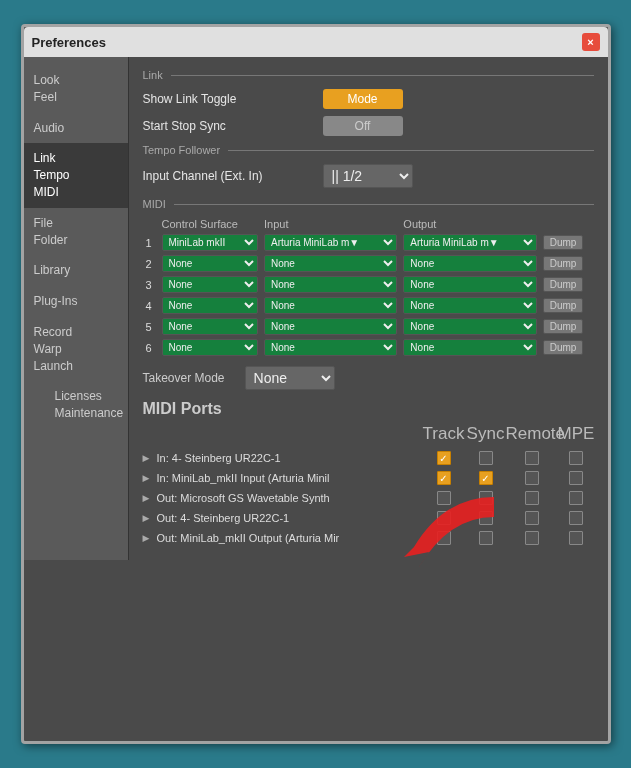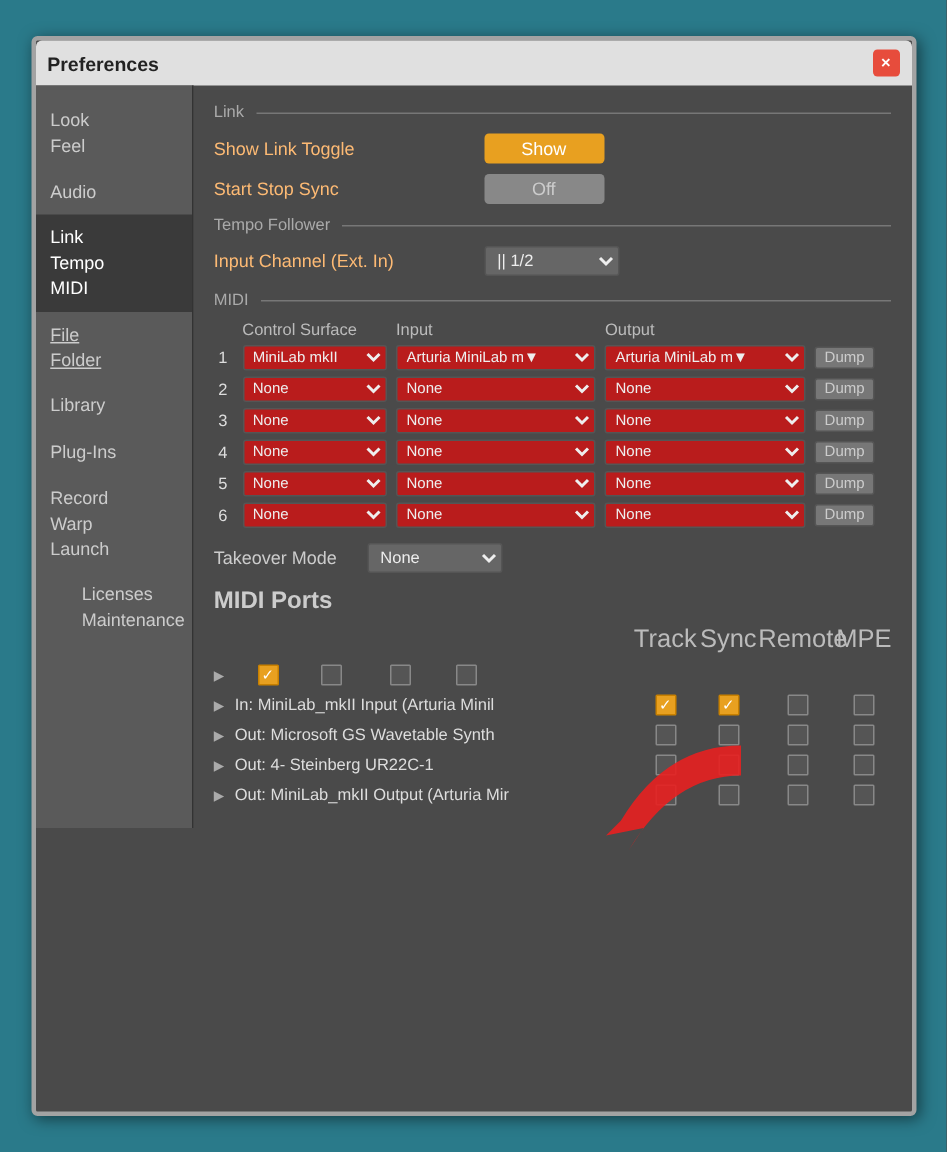--- a/index.html
+++ b/index.html
@@ -90,21 +90,21 @@
       background: #777;
       margin-left: 8px;
     }
     .row {
       display: flex;
       align-items: center;
       margin-bottom: 7px;
     }
     .row-label {
       width: 180px;
-      color: #fdba74;
+      color: #e5e5e5;
       font-size: 12px;
     }
     .toggle-btn {
       border: none;
       border-radius: 3px;
       padding: 3px 18px;
       font-size: 12px;
       cursor: pointer;
       min-width: 80px;
     }
@@ -118,21 +118,21 @@
     }
     .toggle-hide {
       background: #3cc8d8;
       color: #fff;
     }
     .select-box {
       background: #666;
       color: #eee;
       border: 1px solid #555;
       padding: 2px 4px;
-      font-size: 11px;
+      font-size: 14px;
       border-radius: 2px;
       min-width: 90px;
     }
     .midi-section {
       margin-top: 10px;
     }
     .midi-header {
       display: flex;
       align-items: center;
       font-size: 11px;
@@ -159,21 +159,21 @@
     }
     .midi-table td {
       padding: 2px 3px;
       color: #ddd;
     }
     .row-num {
       width: 16px;
       color: #aaa;
     }
     .midi-select {
-      background: #b91c1c;
+      background: #15803d;
       color: #eee;
       border: 1px solid #555;
       font-size: 10px;
       padding: 1px 2px;
       width: 100%;
       border-radius: 2px;
     }
     .dump-btn {
       background: #777;
       color: #ccc;
@@ -264,36 +264,36 @@
     <button class="close-btn">×</button>
   </div>
   <div class="content">
     <div class="sidebar">
       <div class="sidebar-item" style="white-space:pre-line;">Look
 Feel</div>
       <div class="sidebar-item">Audio</div>
       <div class="sidebar-item active" style="white-space:pre-line;">Link
 Tempo
 MIDI</div>
-      <div class="sidebar-item" style="white-space:pre-line;text-decoration:underline;">File
+      <div class="sidebar-item" style="white-space:pre-line;">File
 Folder</div>
       <div class="sidebar-item">Library</div>
       <div class="sidebar-item">Plug-Ins</div>
       <div class="sidebar-item" style="white-space:pre-line;">Record
 Warp
 Launch</div>
       <div class="sidebar-item" style="white-space:pre-line;margin-left:21px;">Licenses
 Maintenance</div>
     </div>
     <div class="main-content">
 
       <div class="section-label">Link</div>
       <div class="row">
         <span class="row-label">Show Link Toggle</span>
-        <button class="toggle-btn toggle-show">Show</button>
+        <button class="toggle-btn toggle-show">Mode</button>
       </div>
       <div class="row">
         <span class="row-label">Start Stop Sync</span>
         <button class="toggle-btn toggle-off">Off</button>
       </div>
 
       <div class="section-label" style="margin-top:8px;">Tempo Follower</div>
       <div class="row">
         <span class="row-label">Input Channel (Ext. In)</span>
         <select class="select-box">
@@ -456,20 +456,21 @@
         <div class="ports-col-headers">
           <div class="port-name-col"></div>
           <div class="col-track">Track</div>
           <div class="col-sync">Sync</div>
           <div class="col-remote">Remote</div>
           <div class="col-mpe">MPE</div>
         </div>
         <div id="ports-list">
             <div class="port-row">
     <span class="port-expand">▶</span>
+    <span class="port-name">In:  4- Steinberg UR22C-1</span>
     <div class="col-check">
       <div class="checkbox checked"></div>
     </div>
     <div class="col-check2">
       <div class="checkbox "></div>
     </div>
     <div class="col-check3">
       <div class="checkbox "></div>
     </div>
     <div class="col-check4">

